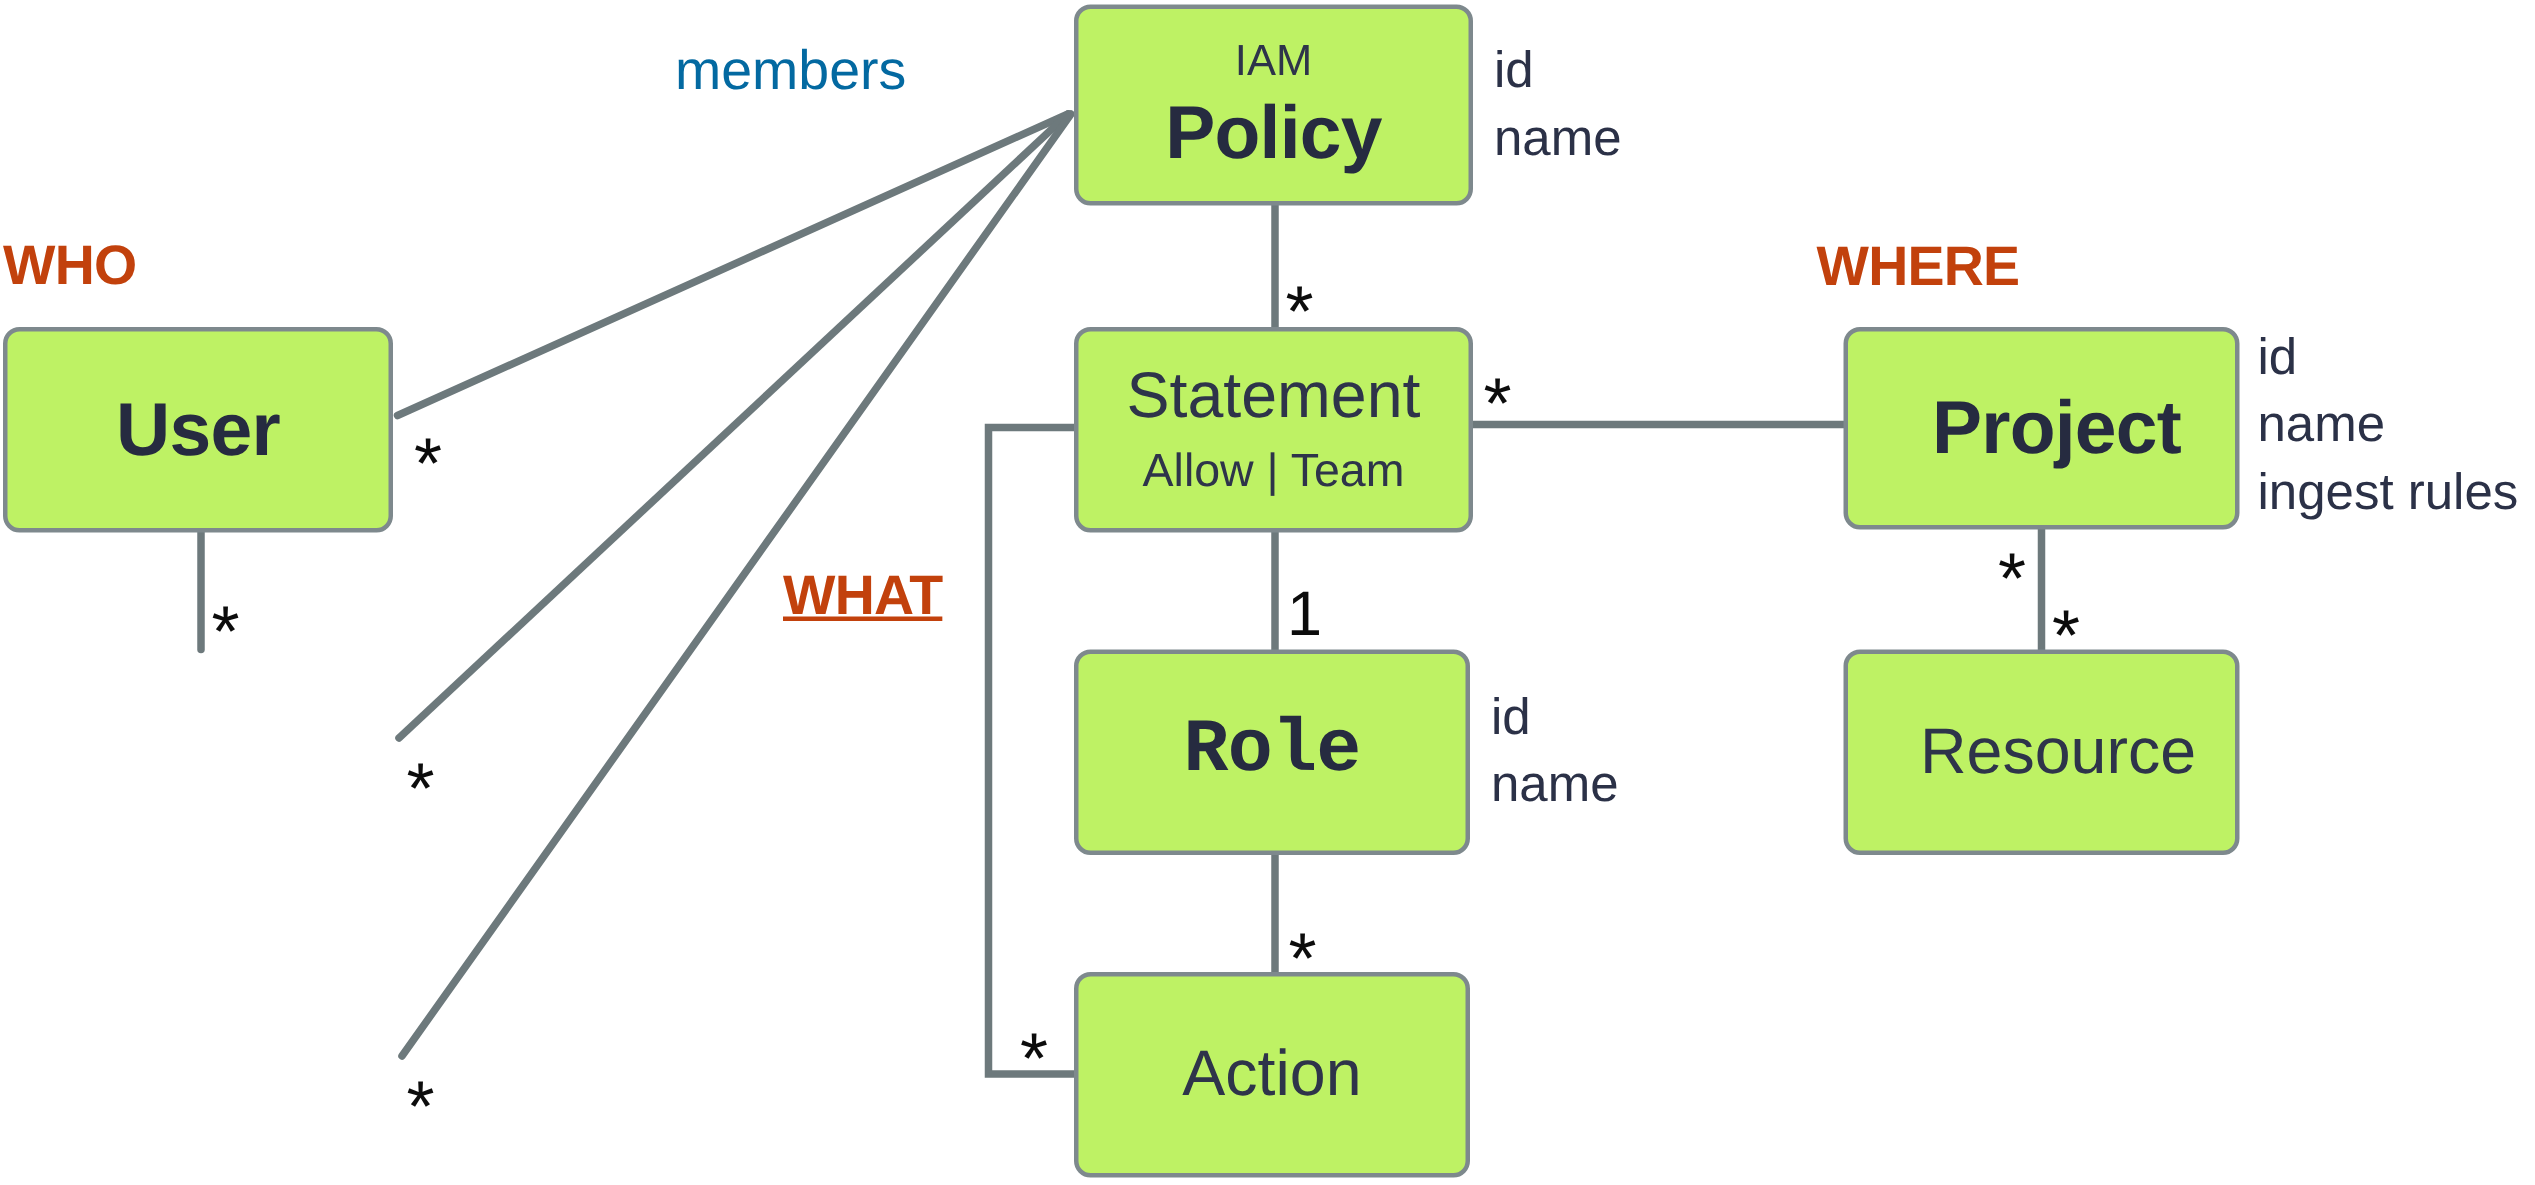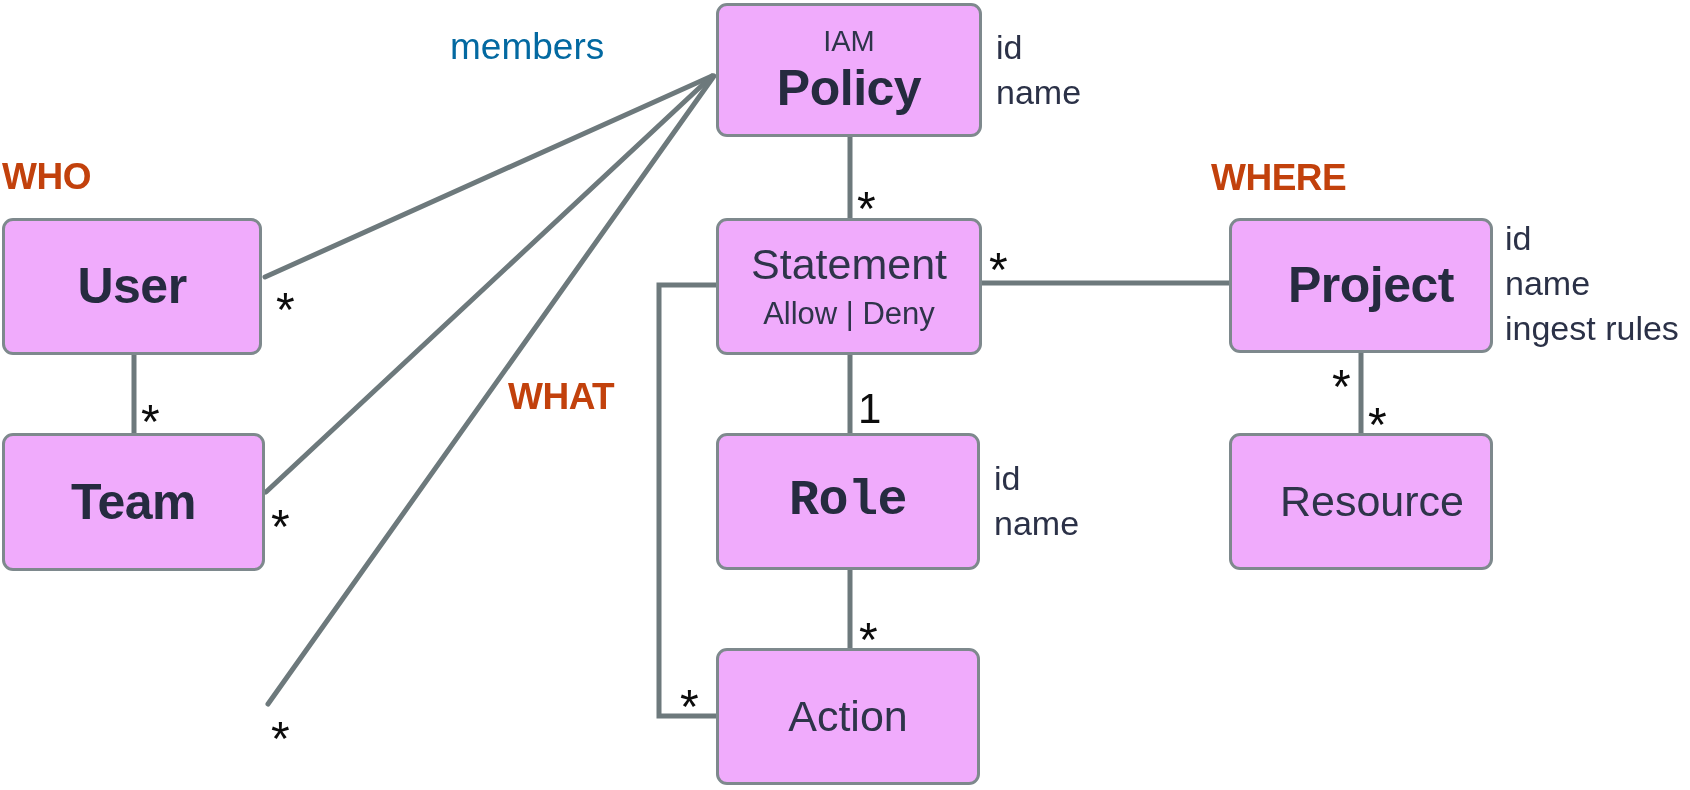--- a/index.html
+++ b/index.html
@@ -23,21 +23,21 @@
   }
   svg.edges path {
     fill: none;
     stroke: #6d797c;
     stroke-width: 5;
     stroke-linecap: round;
   }
   .box {
     position: absolute;
     box-sizing: border-box;
-    background: #f0abfc;
+    background: #bef264;
     border: 3px solid #7e898d;
     border-radius: 11px;
     display: flex;
     flex-direction: column;
     align-items: center;
     justify-content: center;
     text-align: center;
   }
   .name-bold {
     font-size: 50px;
@@ -114,42 +114,39 @@
     <path d="M850,137 L850,218"></path>
     <path d="M134,355 L134,433"></path>
     <path d="M850,355 L850,433"></path>
     <path d="M850,570 L850,648"></path>
     <path d="M982,283 L1229,283"></path>
     <path d="M1361,353 L1361,433"></path>
     <path d="M716,285 L659,285 L659,716 L716,716"></path>
   </svg>
 
   <div class="section-label" style="left:2px; top:158px;">WHO</div>
-  <div class="section-label" style="left:508px; top:378px;">WHAT</div>
+  <div class="section-label" style="left:522px; top:378px;text-decoration:underline;">WHAT</div>
   <div class="section-label" style="left:1211px; top:159px;">WHERE</div>
 
   <div class="edge-label" style="left:450px; top:28px; width:253px;">members</div>
 
   <div class="box" style="left:716px; top:3px; width:266px; height:134px;">
     <div class="kicker">IAM</div>
     <div class="name-bold">Policy</div>
   </div>
 
   <div class="box" style="left:2px; top:218px; width:260px; height:137px;">
     <div class="name-bold">User</div>
   </div>
 
-  <div class="box" style="left:2px; top:433px; width:263px; height:138px;">
-    <div class="name-bold">Team</div>
-  </div>
 
 
   <div class="box" style="left:716px; top:218px; width:266px; height:137px;">
     <div class="name-reg">Statement</div>
-    <div class="subtitle">Allow | Deny</div>
+    <div class="subtitle">Allow | Team</div>
   </div>
 
   <div class="box" style="left:716px; top:433px; width:264px; height:137px;font-family:Liberation Mono, monospace;">
     <div class="name-bold">Role</div>
   </div>
 
   <div class="box" style="left:716px; top:648px; width:264px; height:137px;">
     <div class="name-reg">Action</div>
   </div>
 

